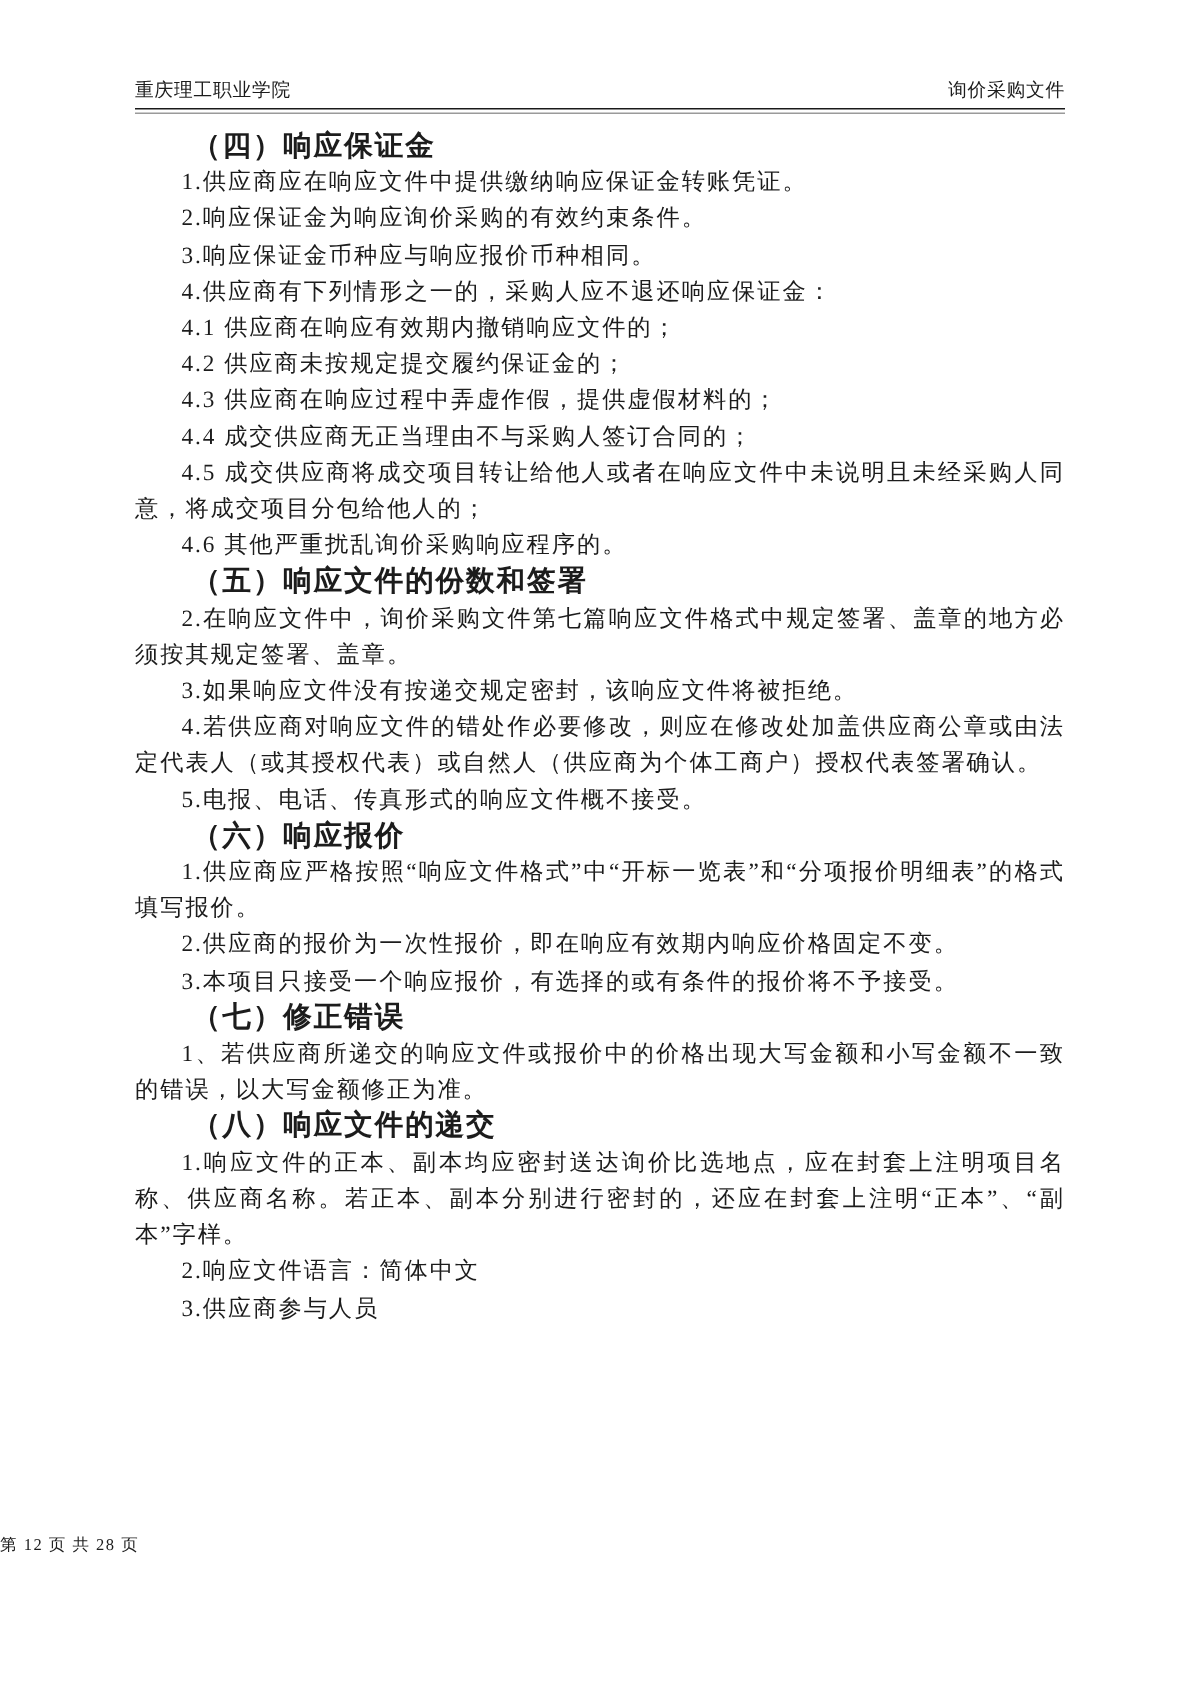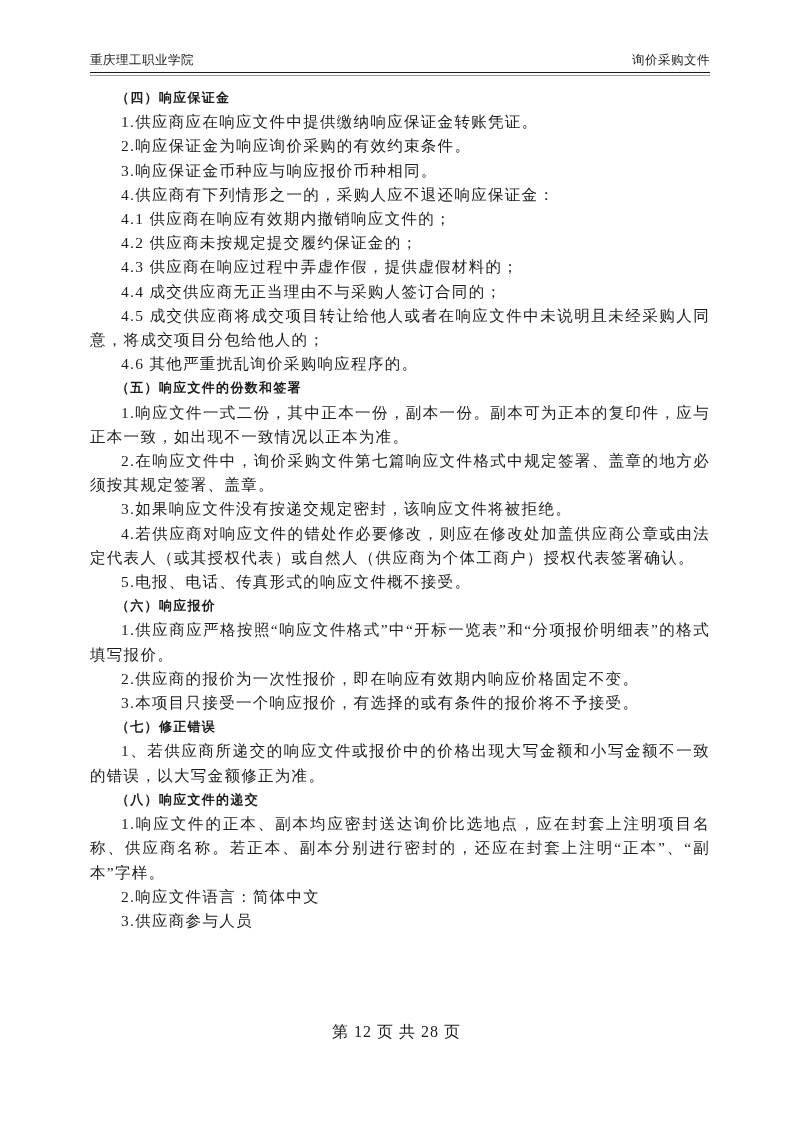--- a/index.html
+++ b/index.html
@@ -46,38 +46,38 @@
     width: 620px;
     font-size: 15.5px;
     line-height: 24.2px;
     letter-spacing: 1.3px;
     text-align: justify;
     color: #1c1c1c;
   }
   .sec-heading {
     margin: 0;
     padding: 0;
-    font-size: 13px;
+    font-size: 19px;
     font-weight: bold;
     text-indent: 2em;
     line-height: 24.2px;
   }
   .para {
     margin: 0;
     padding: 0;
     text-indent: 2em;
     font-family: Liberation Serif, serif;
   }
   .footer {
     position: absolute;
     left: 0;
     top: 1022px;
     width: 793px;
-    text-align: center;
-    font-size: 16px;
+    text-align: left;
+    font-size: 11px;
     letter-spacing: 1px;
     color: #1c1c1c;
   }
 </style>
 </head>
 <body>
 
 <div class="page">
 
   <div class="header">
@@ -95,21 +95,20 @@
       <p class="para">2.响应保证金为响应询价采购的有效约束条件。</p>
       <p class="para">3.响应保证金币种应与响应报价币种相同。</p>
       <p class="para">4.供应商有下列情形之一的，采购人应不退还响应保证金：</p>
       <p class="para">4.1 供应商在响应有效期内撤销响应文件的；</p>
       <p class="para">4.2 供应商未按规定提交履约保证金的；</p>
       <p class="para">4.3 供应商在响应过程中弄虚作假，提供虚假材料的；</p>
       <p class="para">4.4 成交供应商无正当理由不与采购人签订合同的；</p>
       <p class="para">4.5 成交供应商将成交项目转让给他人或者在响应文件中未说明且未经采购人同意，将成交项目分包给他人的；</p>
       <p class="para">4.6 其他严重扰乱询价采购响应程序的。</p>
       <h3 class="sec-heading">（五）响应文件的份数和签署</h3>
-      <p class="para">1.响应文件一式二份，其中正本一份，副本一份。副本可为正本的复印件，应与正本一致，如出现不一致情况以正本为准。</p>
       <p class="para">2.在响应文件中，询价采购文件第七篇响应文件格式中规定签署、盖章的地方必须按其规定签署、盖章。</p>
       <p class="para">3.如果响应文件没有按递交规定密封，该响应文件将被拒绝。</p>
       <p class="para">4.若供应商对响应文件的错处作必要修改，则应在修改处加盖供应商公章或由法定代表人（或其授权代表）或自然人（供应商为个体工商户）授权代表签署确认。</p>
       <p class="para">5.电报、电话、传真形式的响应文件概不接受。</p>
       <h3 class="sec-heading">（六）响应报价</h3>
       <p class="para">1.供应商应严格按照“响应文件格式”中“开标一览表”和“分项报价明细表”的格式填写报价。</p>
       <p class="para">2.供应商的报价为一次性报价，即在响应有效期内响应价格固定不变。</p>
       <p class="para">3.本项目只接受一个响应报价，有选择的或有条件的报价将不予接受。</p>
       <h3 class="sec-heading">（七）修正错误</h3>
       <p class="para">1、若供应商所递交的响应文件或报价中的价格出现大写金额和小写金额不一致的错误，以大写金额修正为准。</p>

